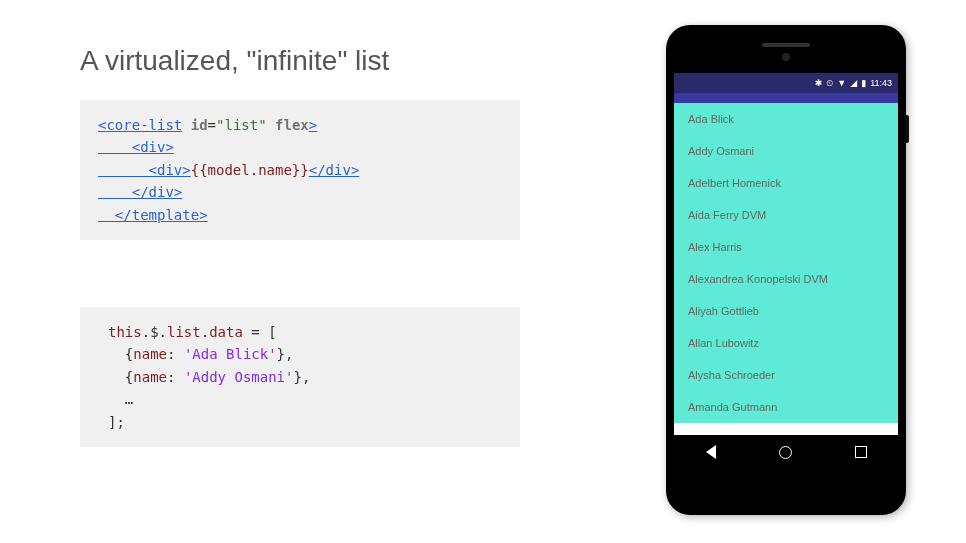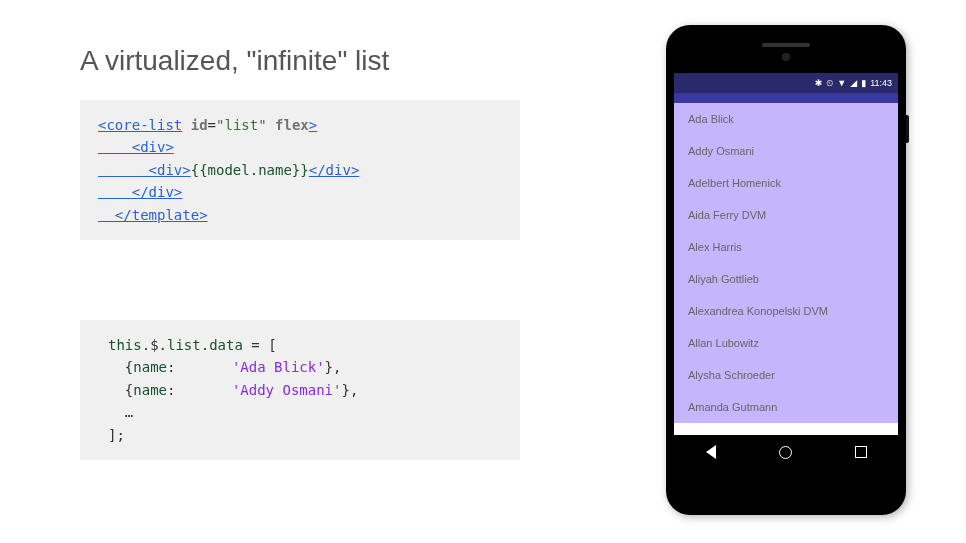--- a/index.html
+++ b/index.html
@@ -30,28 +30,28 @@
       font-family: 'Consolas', 'Monaco', monospace;
       font-size: 14px;
       line-height: 1.6;
       color: #333;
       width: 440px;
     }
     .code-block-1 {
       top: 100px;
     }
     .code-block-2 {
-      top: 320px;
+      top: 307px;
       padding-left: 28px;
     }
     .tag { color: #2962d6; text-decoration: underline; }
     .attr-name { color: #737373; font-weight: bold; }
     .attr-value { color: #367336; }
-    .string-val { color: #8a2be2; margin-left: 48px; }
-    .text-dark { color: #14532d; }
+    .string-val { color: #8a2be2; }
+    .text-dark { color: #7f1d1d; }
     
     
     .phone {
       position: absolute;
       right: 60px;
       top: 25px;
       width: 240px;
       height: 490px;
       background: #000;
       border-radius: 24px;
@@ -108,21 +108,21 @@
       gap: 4px;
     }
     .status-bar .icon-txt {
       font-size: 9px;
     }
     .app-bar {
       height: 10px;
       background: #3838a0;
     }
     .list-container {
-      background: #c4b5fd;
+      background: #5eead4;
     }
     .list-item {
       padding: 10px 14px;
       font-size: 11px;
       color: #666;
     }
     .nav-bar {
       position: absolute;
       bottom: 0;
       left: 0;
@@ -191,22 +191,22 @@
       <span class="icon-txt">▮</span>
       <span>11:43</span>
     </div>
     <div class="app-bar"></div>
     <div class="list-container">
       <div class="list-item">Ada Blick</div>
       <div class="list-item">Addy Osmani</div>
       <div class="list-item">Adelbert Homenick</div>
       <div class="list-item">Aida Ferry DVM</div>
       <div class="list-item">Alex Harris</div>
+      <div class="list-item">Alexandrea Konopelski DVM</div>
       <div class="list-item">Aliyah Gottlieb</div>
-      <div class="list-item">Alexandrea Konopelski DVM</div>
       <div class="list-item">Allan Lubowitz</div>
       <div class="list-item">Alysha Schroeder</div>
       <div class="list-item">Amanda Gutmann</div>
     </div>
     <div class="nav-bar">
       <div class="nav-btn">
           <div class="nav-back"></div>
         </div>
       <div class="nav-btn">
           <div class="nav-home"></div>

